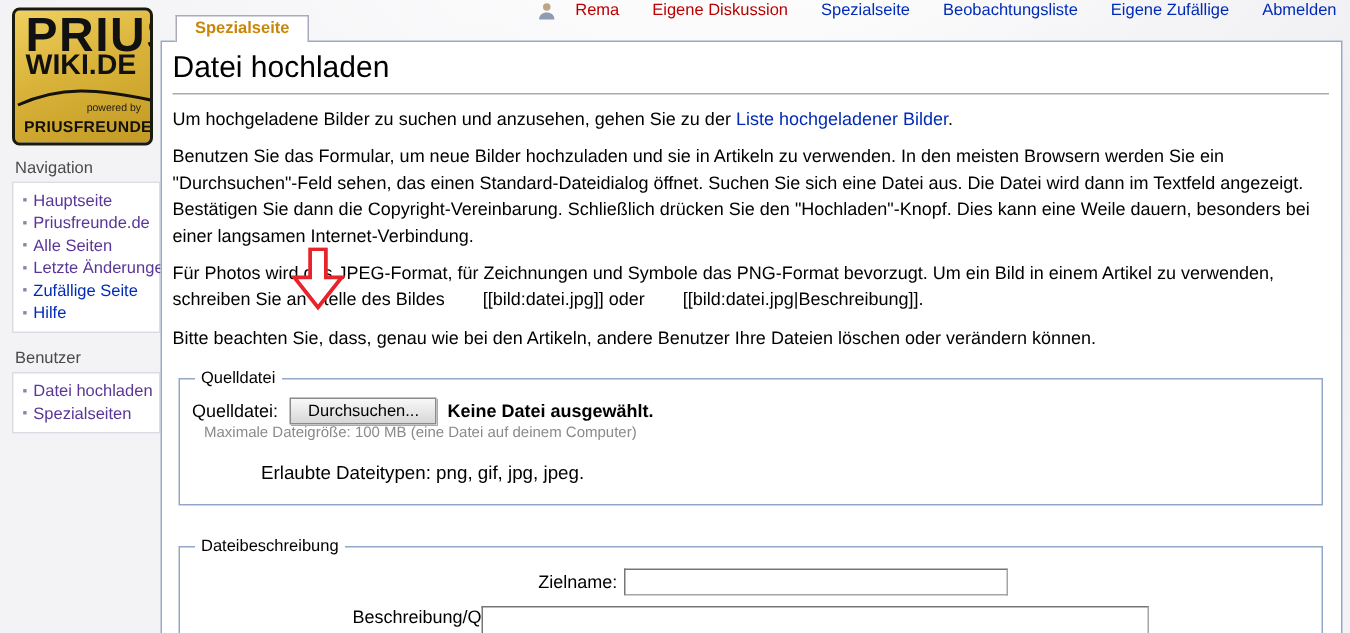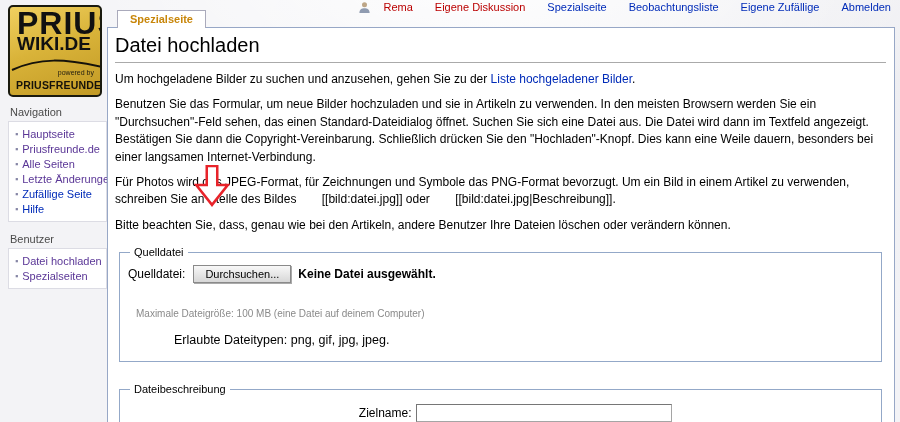--- a/index.html
+++ b/index.html
@@ -58,21 +58,21 @@
   .codeb { font-weight:normal;padding-left:22px; }
 
   
   fieldset.fs { border:1px solid #93a8c8; margin:12px 4px 0 4px; padding:4px 6px 12px 6px; }
   fieldset.fs legend { font-size:11px; padding:0 4px; margin-left:4px; color:#000; }
   .file-row { display:flex; align-items:center; margin:3px 0 0 2px; }
   .file-row .lbl { margin-right:8px; }
   .browse { font-family:inherit; font-size:11px; padding:2px 11px; cursor:pointer;
     background:linear-gradient(#f8f8f8,#d7d7d7); border:1px solid #8a8a8a; box-shadow:1px 1px 0 #aaa; }
   .nofile { font-weight:bold; margin-left:7px; }
-  .maxsize { font-size:10px; color:#8a8a8a; margin:25px 0 0 10px; }
+  .maxsize { font-size:10px; color:#8a8a8a; margin:0 0 0 10px; }
   .allowed { margin:14px 0 2px 48px; font-size:12.5px; }
 
   .fs2 { margin-top:21px !important; }
   .form-row { display:flex; align-items:center; margin:5px 0 0 0;justify-content:center; }
   .form-row.top { align-items:flex-start; margin-top:7px; }
   .flabel { width:86px; text-align:right; padding-right:4px; flex:none; }
   .target-input { width:256px; height:18px; border:1px solid #a5a5a5; border-top-color:#767676; border-left-color:#767676; font-size:12px; padding:0 3px; }
   .ta-wrap { position:relative; }
   .ta-wrap textarea { width:445px; height:96px; resize:none; border:1px solid #a5a5a5; border-top-color:#767676; border-left-color:#767676; font-family:inherit; font-size:12px; }
 

